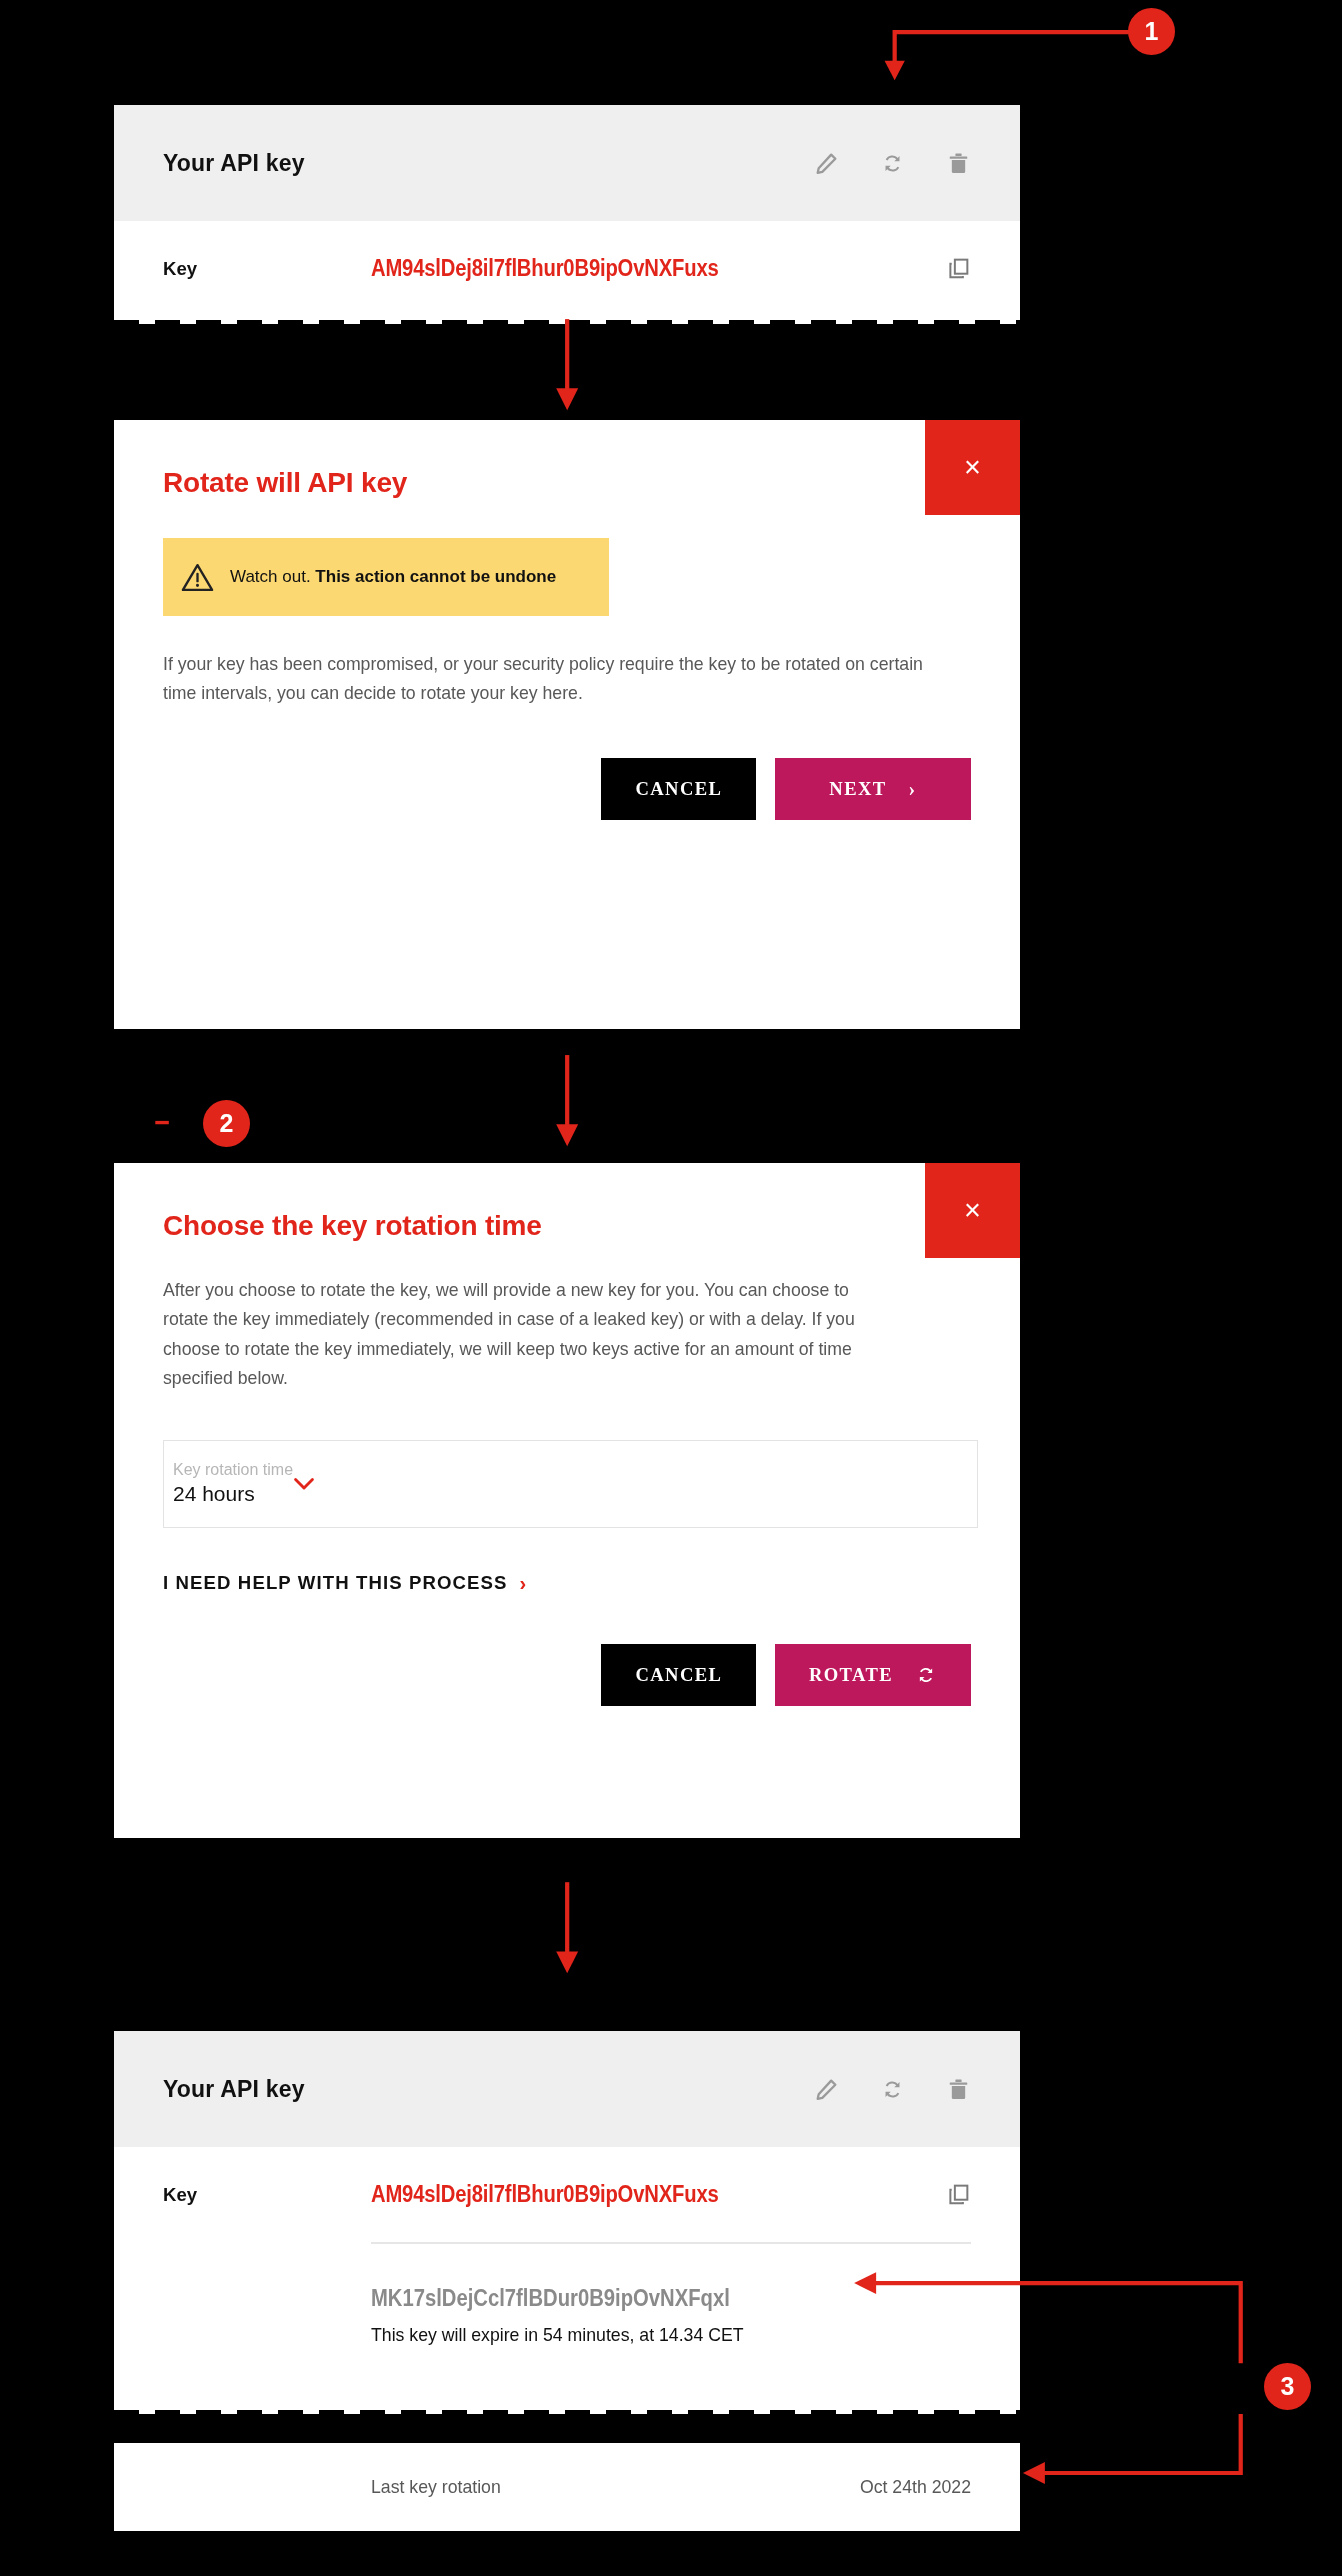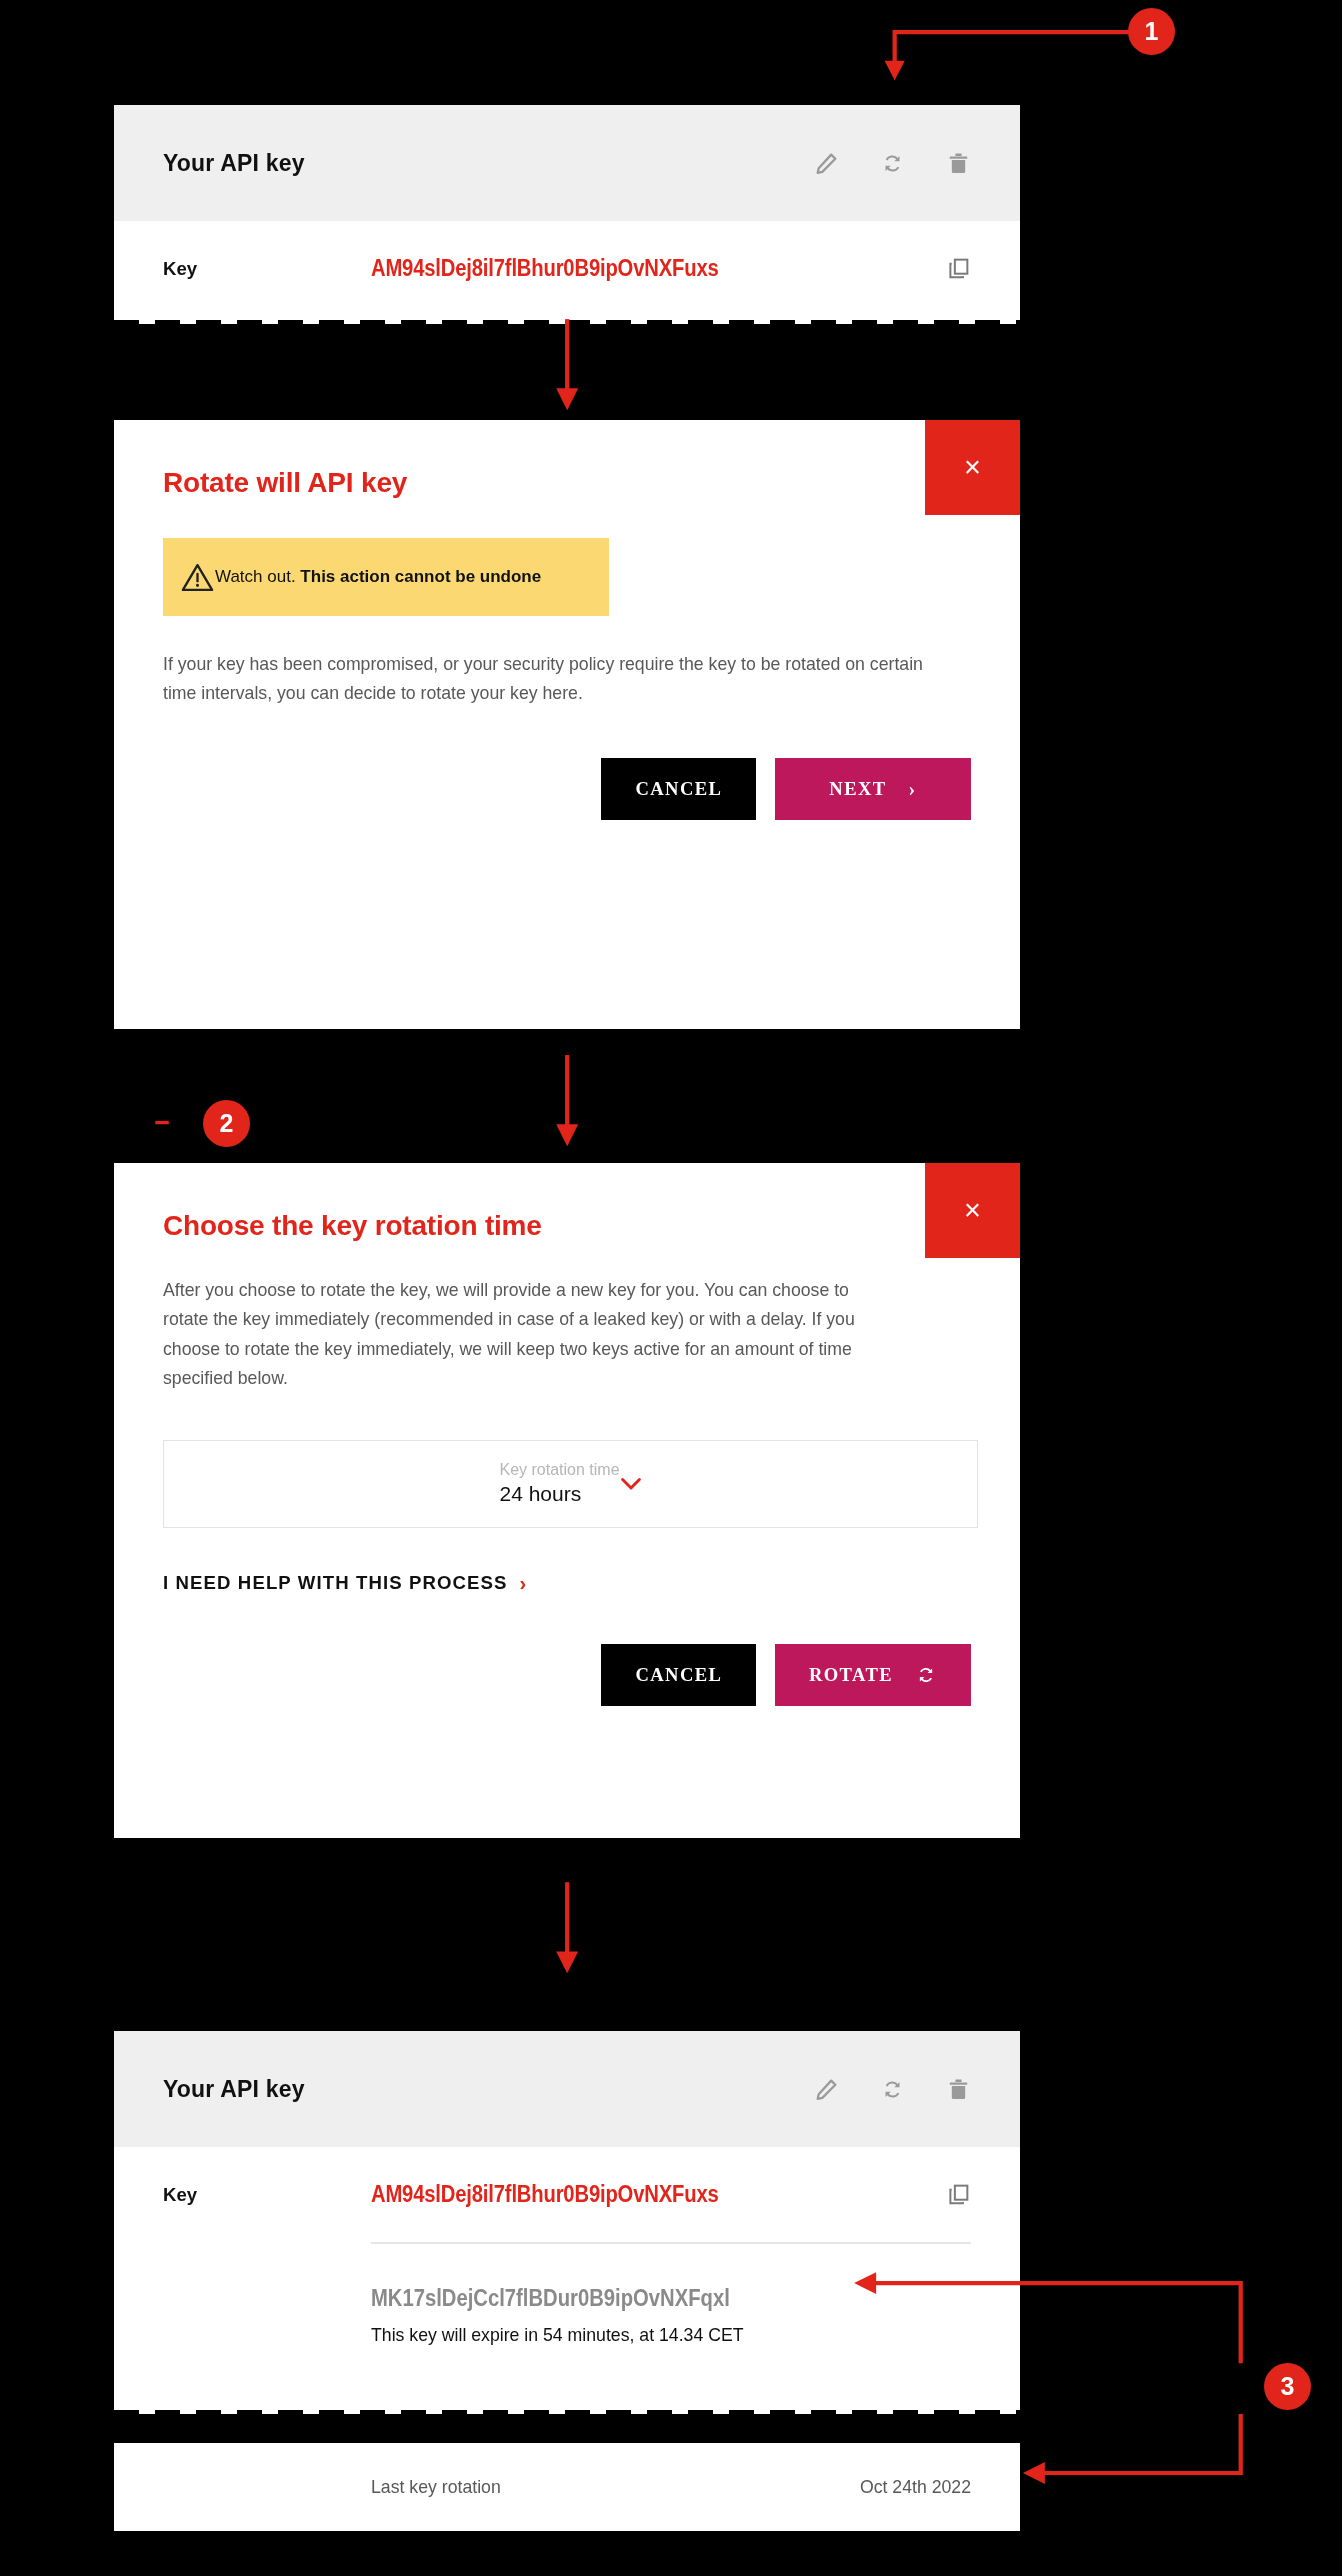--- a/index.html
+++ b/index.html
@@ -54,21 +54,21 @@
     cursor: pointer; user-select: none;
   }
   .modal-inner { padding: 47px 49px 0 49px; }
   .modal-title {
     color: #E1251B; font-size: 28px; font-weight: bold;
     letter-spacing: -0.2px;
   }
   .warn-box {
     margin-top: 39px;
     background: #FBD871; width: 446px; height: 78px;
-    display: flex; align-items: center; gap: 0; padding: 0 17px;
+    display: flex; align-items: center; gap: 15px; padding: 0 17px;
   }
   .warn-icon { width: 35px; height: 35px; flex: none; }
   .warn-icon svg { width: 100%; height: 100%; display: block; }
   .warn-text { font-size: 17px; color: #111; }
   .warn-text b { font-weight: bold; }
   .modal-p {
     font-size: 17.7px; line-height: 1.66; color: #585858;
     margin-top: 34px; max-width: 785px;
   }
   .modal-p.tight { margin-top: 34px; }
@@ -85,21 +85,21 @@
   .btn-dark { background: #000; }
   .btn-red  { background: #be185d; min-width: 196px; }
   .btn .chev { font-size: 20px; font-weight: bold; line-height: 1; }
   .btn .rot-ico { width: 22px; height: 22px; }
   .btn .rot-ico svg { width: 100%; height: 100%; display: block; }
 
   
   .select-field {
     margin-top: 46px; width: 815px; height: 88px;
     border: 1.7px solid #e3e3e3; background: #fff;
-    display: flex; align-items: center; justify-content: center;
+    display: flex; align-items: center; justify-content: flex-start;
     padding: 0 9px; cursor: pointer;
   }
   .select-texts { display: flex; flex-direction: column; gap: 3.4px; }
   .select-label { font-size: 16px; color: #b6b6b6; }
   .select-value { font-size: 21px; color: #111; }
   .select-chev { color: #E1251B; font-size: 22px; font-weight: bold; line-height: 1; }
 
   .help-link {
     margin-top: 44px;
     display: inline-flex; align-items: center; gap: 11.8px;

